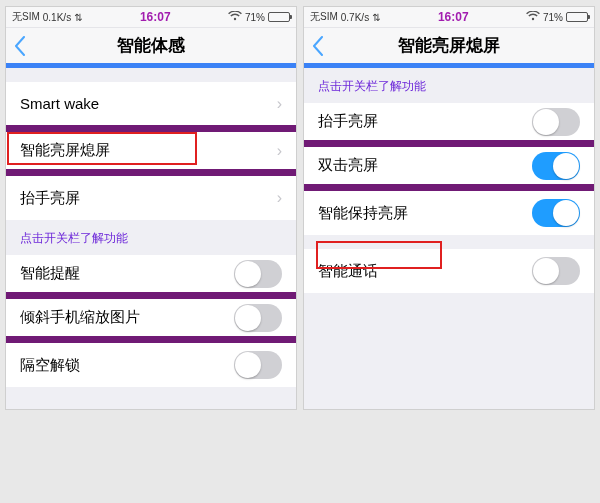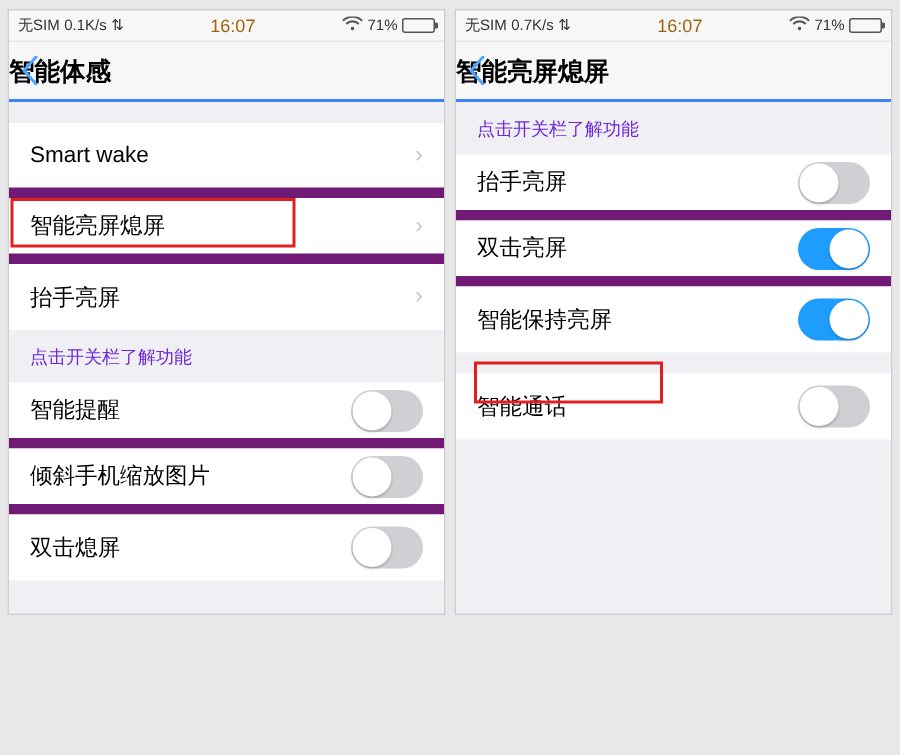--- a/index.html
+++ b/index.html
@@ -27,28 +27,29 @@
     background: #f7f7f8;
     display: flex;
     align-items: center;
     justify-content: space-between;
     font-size: 10px;
     color: #333;
     padding: 0 6px;
     border-bottom: 1px solid #e5e5e9;
   }
   .sb-left, .sb-right { display: flex; align-items: center; gap: 3px; }
-  .sb-center { font-size: 12px; font-weight: 400; color:#a16207; }
+  .sb-center { font-size: 12px; font-weight: 700; color:#a21caf; }
   .navbar {
     height: 40px;
     background: #f7f7f8;
     display: flex;
     align-items: center;
-    position: relative;
-    border-bottom: 2px solid #3b82f6;
+    justify-content: center;
+    position: relative;
+    border-bottom: 5px solid #3b82f6;
   }
   .nav-back {
     position: absolute;
     left: 8px;
     top: 0;
     bottom: 0;
     display: flex;
     align-items: center;
     color: #4aa6ff;
     font-size: 20px;
@@ -182,21 +183,21 @@
             <span class="knob"></span>
           </span>
       </div>
       <div class="row">
         <span class="row-label">倾斜手机缩放图片</span>
         <span class="toggle">
             <span class="knob"></span>
           </span>
       </div>
       <div class="row">
-        <span class="row-label">双击熄屏</span>
+        <span class="row-label">隔空解锁</span>
         <span class="toggle">
             <span class="knob"></span>
           </span>
       </div>
     </div>
   </div>
 
   <div class="highlight-red hl-1"></div>
 </div>
 

